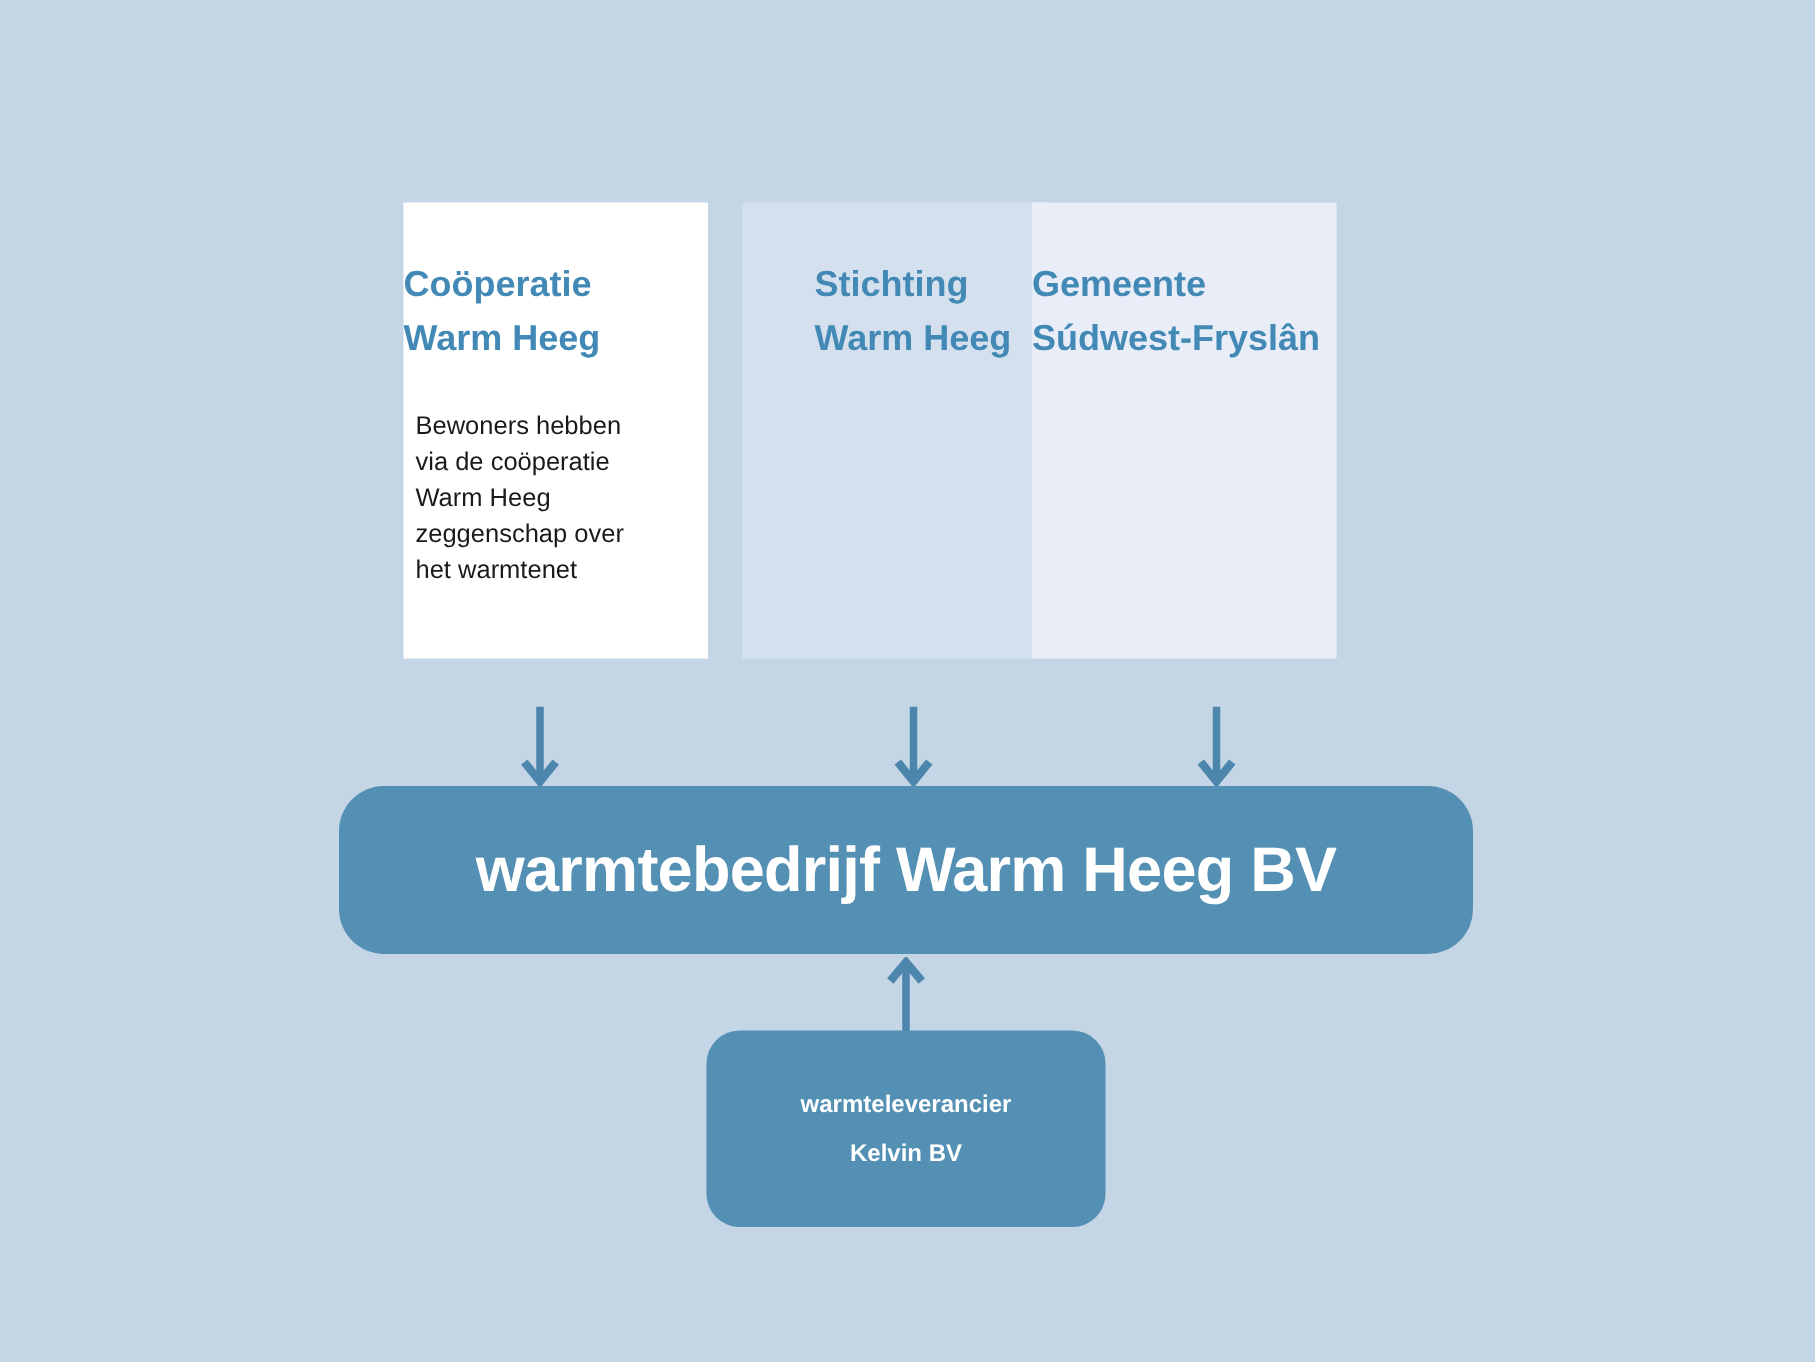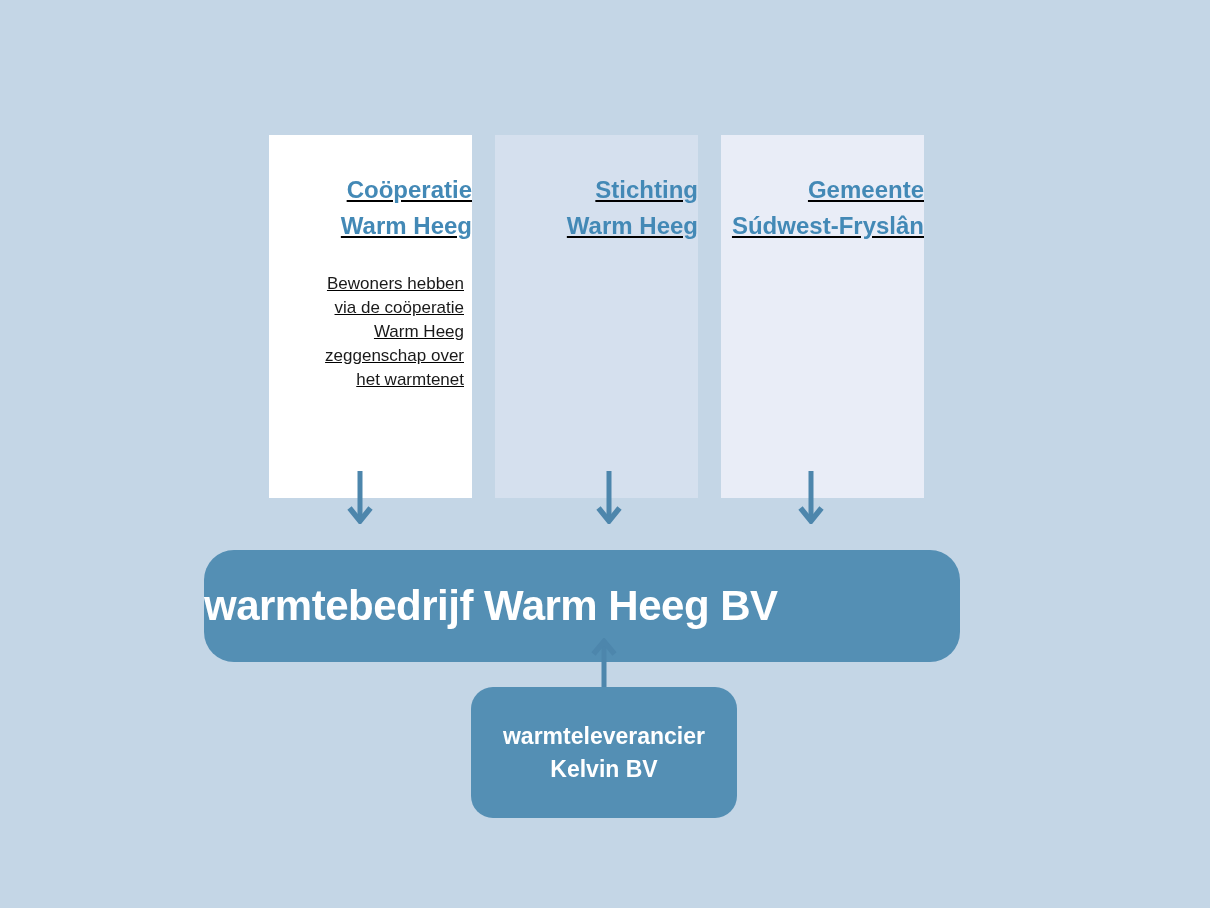--- a/index.html
+++ b/index.html
@@ -12,55 +12,54 @@
     width: 1210px;
     height: 908px;
     background: #c4d6e6;
     overflow: hidden;
     font-family: "Liberation Sans", sans-serif;
   }
   .owner-box {
     position: absolute;
     top: 135px;
     width: 203px;
-    height: 363px;
-    text-align: right;
+    height: 304px;
+    text-align: left;
     box-sizing: border-box;
-    text-decoration: underline;
   }
   .owner-box.cooperatie { left: 269px; background: #ffffff; }
   .owner-box.stichting  { left: 495px; background: #d5e0ee; padding-left: 48px; }
-  .owner-box.gemeente   { left: 721px; background: #e9edf7; }
+  .owner-box.gemeente   { left: 688px; background: #e9edf7; }
   .owner-title {
     padding-top: 37px;
     font-size: 24px;
     font-weight: bold;
     line-height: 36px;
     color: #4389b6;
     white-space: pre-line;
   }
   .owner-desc {
     margin-top: 28px;
     padding: 0 8px;
     font-size: 17px;
     line-height: 24px;
     color: #1a1a1a;
     white-space: pre-line;
   }
   .company-box {
     position: absolute;
-    left: 204px;
+    left: 226px;
     top: 524px;
     width: 756px;
     height: 112px;
     background: #548fb4;
     border-radius: 30px;
     display: flex;
     align-items: center;
-    margin-top: 26px;
+    justify-content: center;
   }
   .company-label {
     color: #ffffff;
     font-size: 42px;
     font-weight: bold;
     letter-spacing: -0.5px;
     white-space: nowrap;
   }
   .supplier-box {
     position: absolute;
@@ -70,21 +69,21 @@
     height: 131px;
     background: #548fb4;
     border-radius: 22px;
     display: flex;
     align-items: center;
     justify-content: center;
     text-align: center;
   }
   .supplier-label {
     color: #ffffff;
-    font-size: 23px;
+    font-size: 16px;
     font-weight: bold;
     line-height: 33px;
     white-space: pre-line;
   }
   .arrow {
     position: absolute;
     display: block;
   }
   .arrow-1  { left: 347px; top: 471px; }
   .arrow-2  { left: 596px; top: 471px; }

